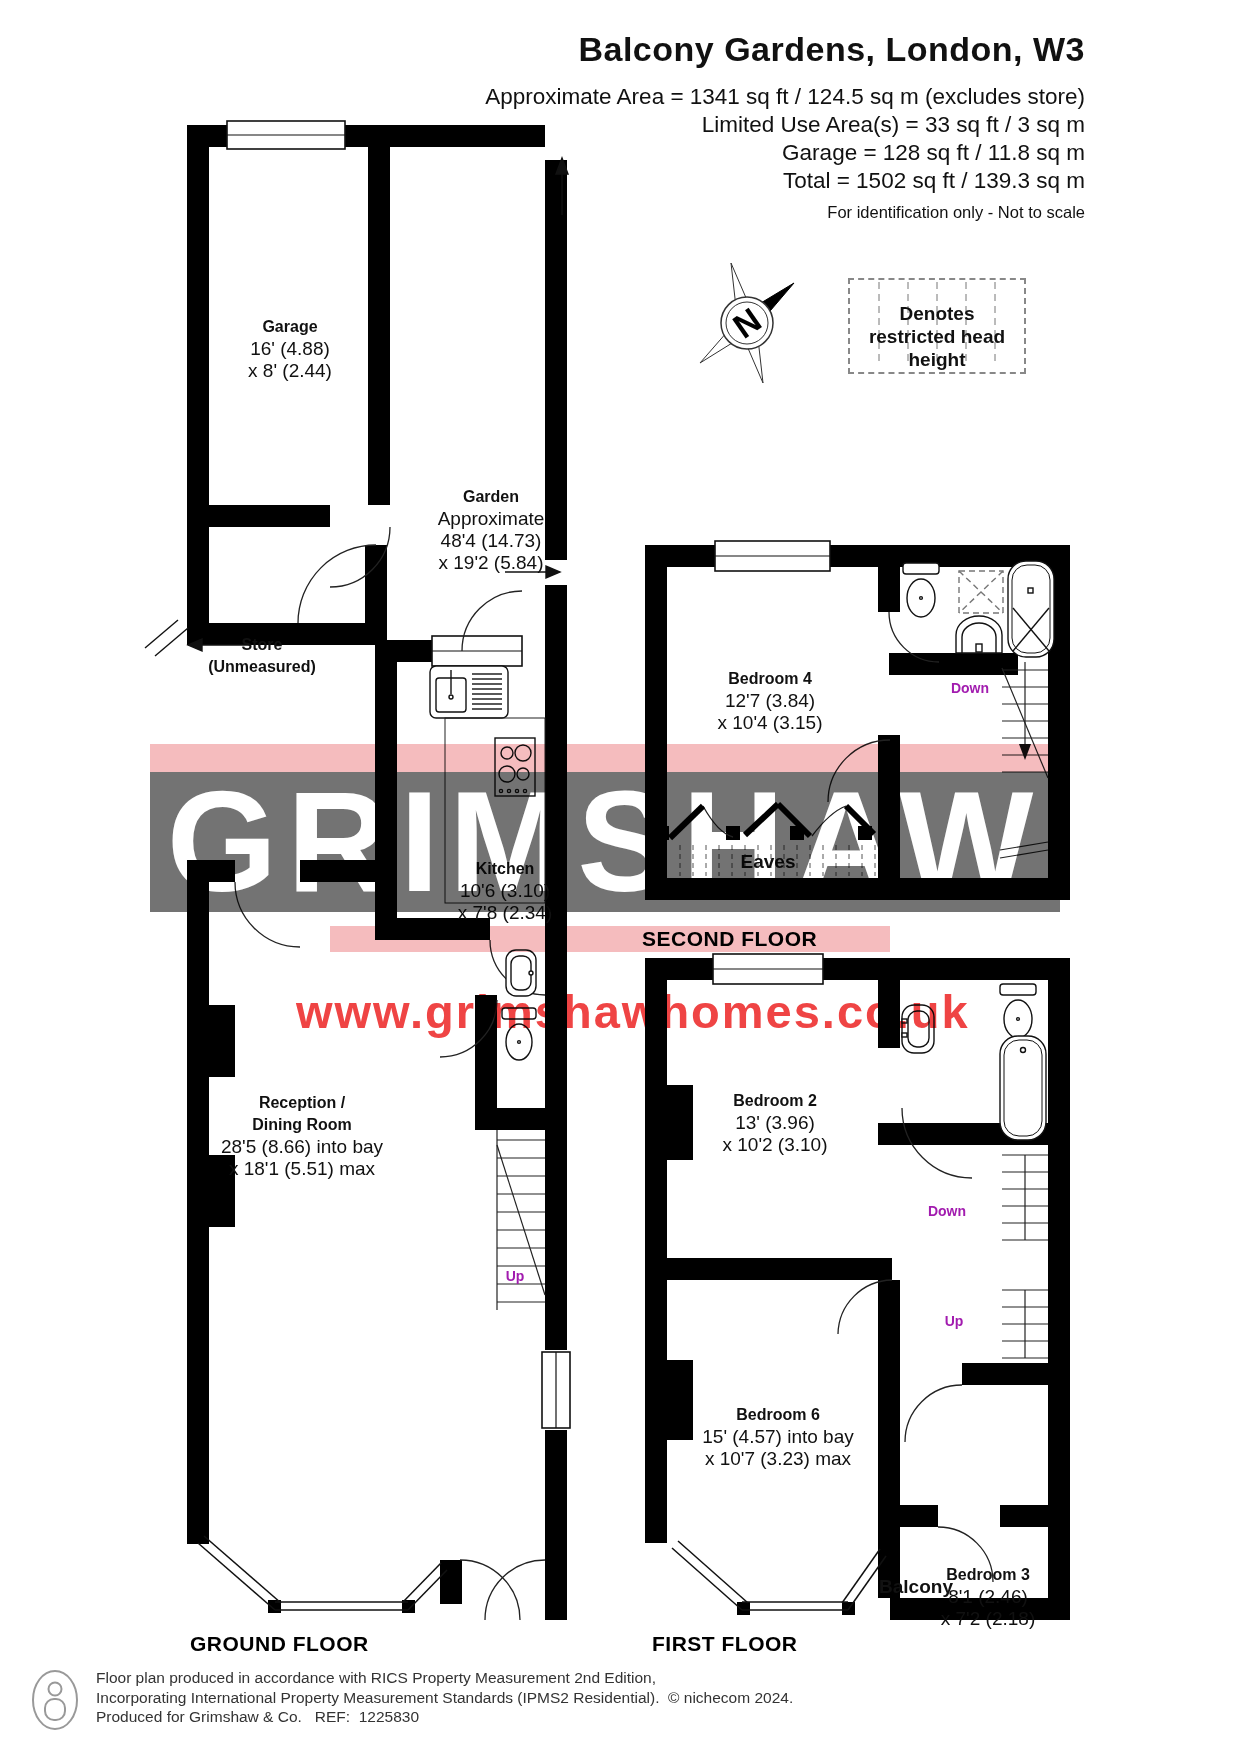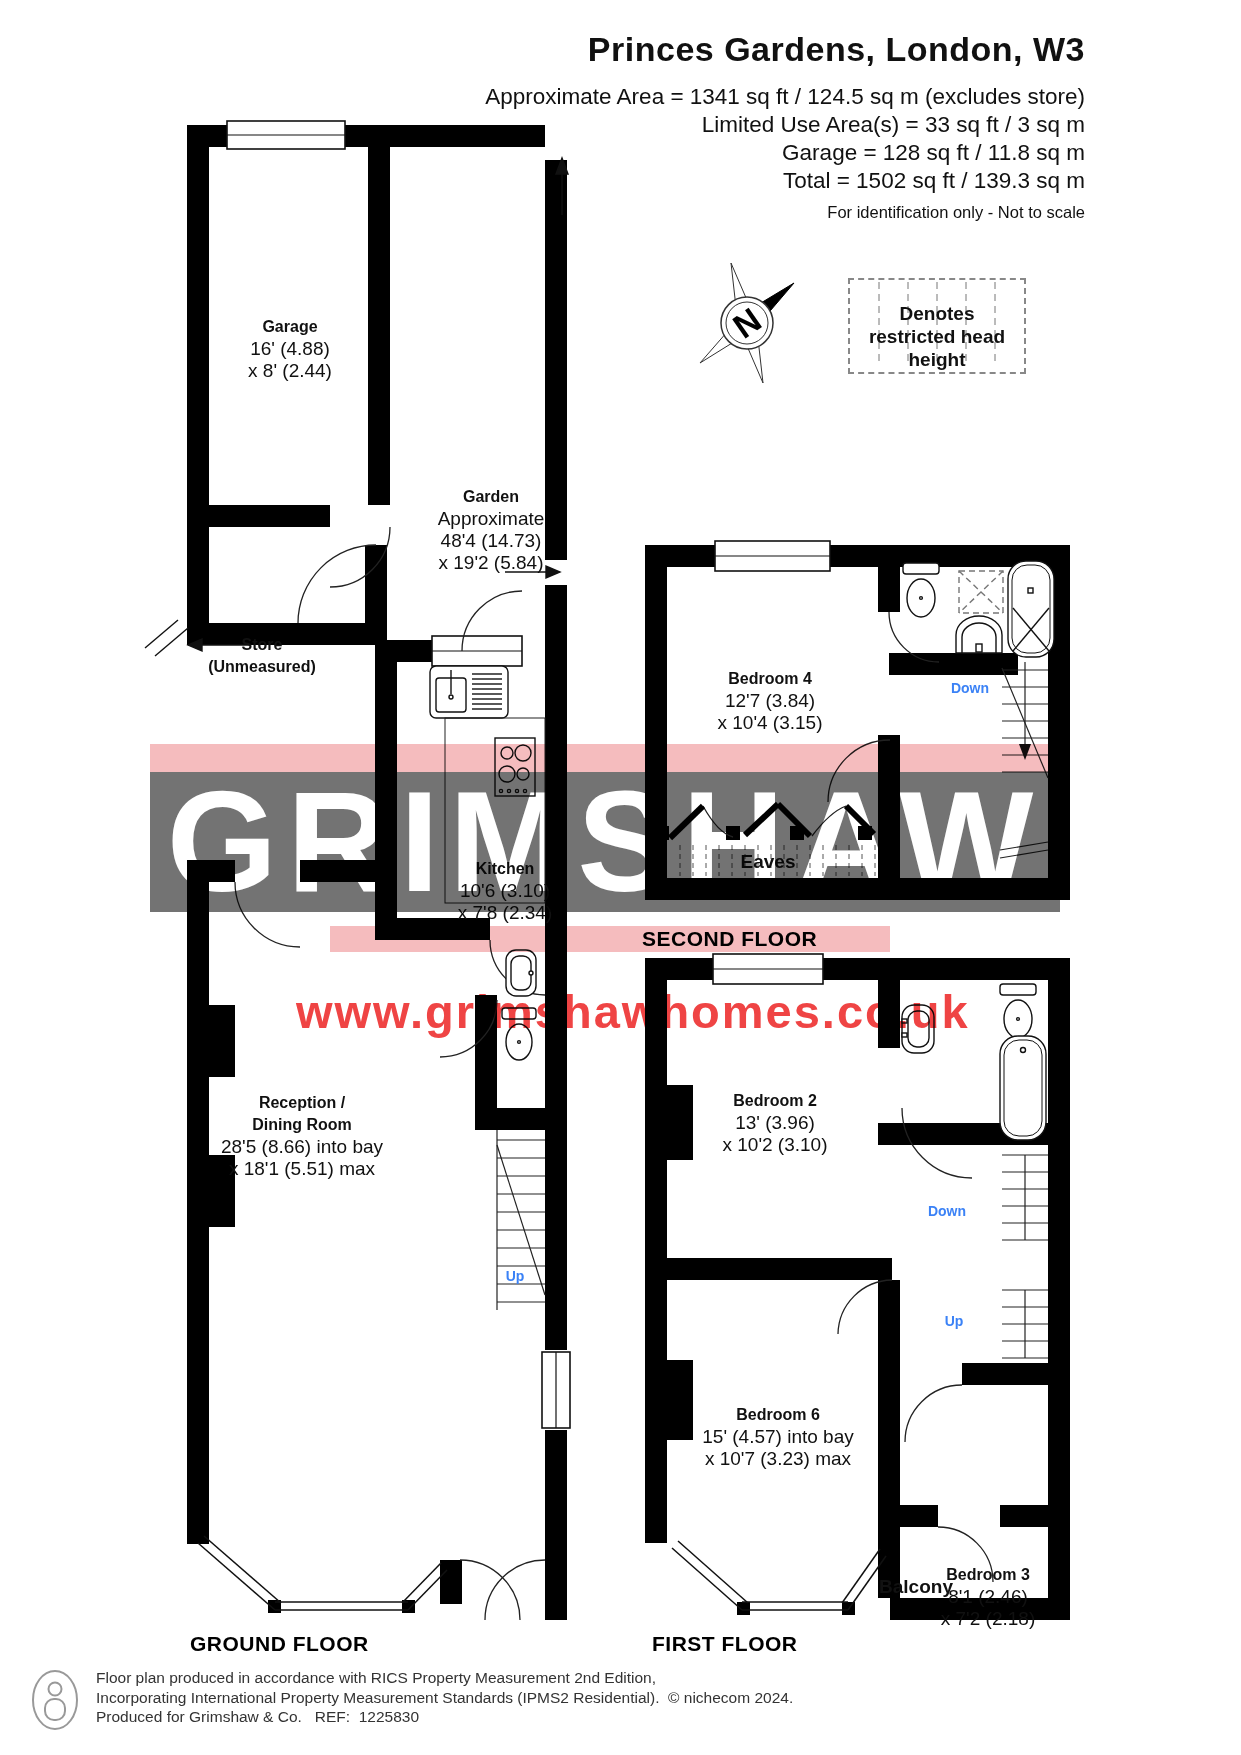--- a/index.html
+++ b/index.html
@@ -12,21 +12,21 @@
   .hdr .title{font-size:34px;font-weight:bold;letter-spacing:0.5px;margin-bottom:14px;}
   .hdr .aline{font-size:22.5px;line-height:28px;}
   .hdr .note{font-size:16.5px;margin-top:8px;}
   
   .legend{position:absolute;left:848px;top:278px;width:174px;height:92px;border:2px dashed #888;}
   .legend .txt{position:absolute;left:12px;top:22px;width:150px;text-align:center;
                font-weight:bold;font-size:19px;line-height:23px;}
   
   .lbl{position:absolute;text-align:center;font-size:19px;line-height:22px;color:#111;}
   .lbl .nm{font-weight:bold;font-size:16px;}
-  .tiny{position:absolute;font-weight:bold;font-size:14px;color:#3b82f6;text-align:center;}
+  .tiny{position:absolute;font-weight:bold;font-size:14px;color:#a21caf;text-align:center;}
   .floor{position:absolute;font-weight:bold;font-size:21px;letter-spacing:0.5px;color:#000;}
   
   .wm{mix-blend-mode:multiply;}
   .stripe{position:absolute;background:#f5bcbe;}
   .graybox{position:absolute;left:150px;top:772px;width:910px;height:140px;background:#737373;
            display:flex;align-items:center;justify-content:center;}
   .graybox .brand{font-size:142px;font-weight:bold;color:#ffffff;letter-spacing:10px;line-height:140px;}
   .wmurl{position:absolute;left:296px;top:984px;font-size:47px;font-weight:bold;color:#ef4444;letter-spacing:2px;}
   
   .footer{position:absolute;left:30px;top:1668px;display:flex;align-items:flex-start;}
@@ -339,21 +339,21 @@
           <line x1="58" y1="2" x2="58" y2="86"></line>
         <line x1="87" y1="2" x2="87" y2="86"></line>
           <line x1="116" y1="2" x2="116" y2="86"></line>
         <line x1="145" y1="2" x2="145" y2="86"></line>
       </g>
     </svg>
     <div class="txt">Denotes restricted head height</div>
   </div>
 
   <div class="hdr">
-    <div class="title">Princes Gardens, London, W3</div>
+    <div class="title">Balcony Gardens, London, W3</div>
     <div class="aline">Approximate Area = 1341 sq ft / 124.5 sq m (excludes store)</div>
     <div class="aline">Limited Use Area(s) = 33 sq ft / 3 sq m</div>
     <div class="aline">Garage = 128 sq ft / 11.8 sq m</div>
     <div class="aline">Total = 1502 sq ft / 139.3 sq m</div>
     <div class="note">For identification only - Not to scale</div>
   </div>
 
   <div class="lbl" style="left:200px;top:316px;width:180px;">
     <div class="nm">Garage</div>
     <div>16' (4.88)</div>

